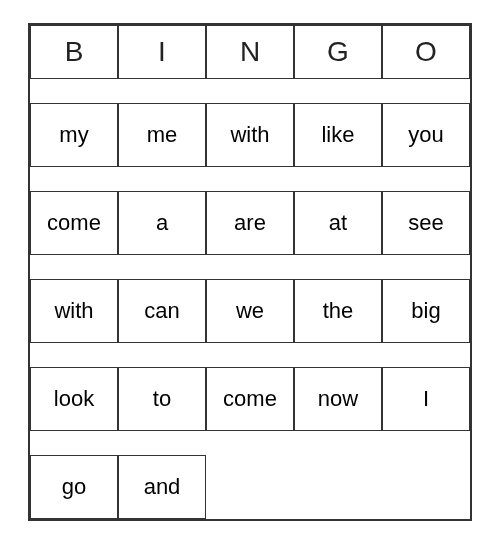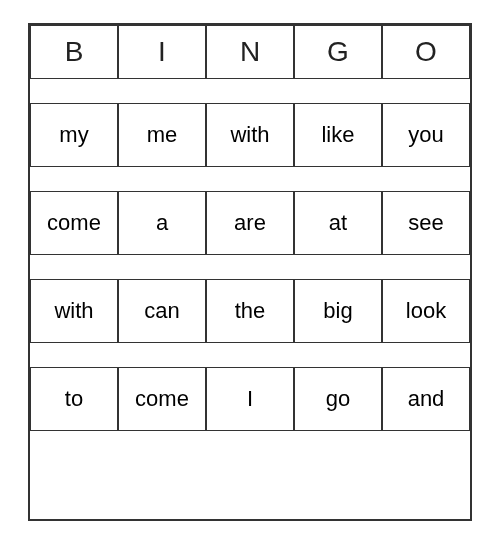--- a/index.html
+++ b/index.html
@@ -71,22 +71,24 @@
       <div class="bingo-cell">with</div>
       <div class="bingo-cell">like</div>
       <div class="bingo-cell">you</div>
       <div class="bingo-cell">come</div>
       <div class="bingo-cell">a</div>
       <div class="bingo-cell">are</div>
       <div class="bingo-cell">at</div>
       <div class="bingo-cell">see</div>
       <div class="bingo-cell">with</div>
       <div class="bingo-cell">can</div>
+      <div class="bingo-cell">we</div>
       <div class="bingo-cell">the</div>
       <div class="bingo-cell">big</div>
       <div class="bingo-cell">look</div>
       <div class="bingo-cell">to</div>
       <div class="bingo-cell">come</div>
+      <div class="bingo-cell">now</div>
       <div class="bingo-cell">I</div>
       <div class="bingo-cell">go</div>
       <div class="bingo-cell">and</div>
     </div>
 </div>
 
 </body></html>

